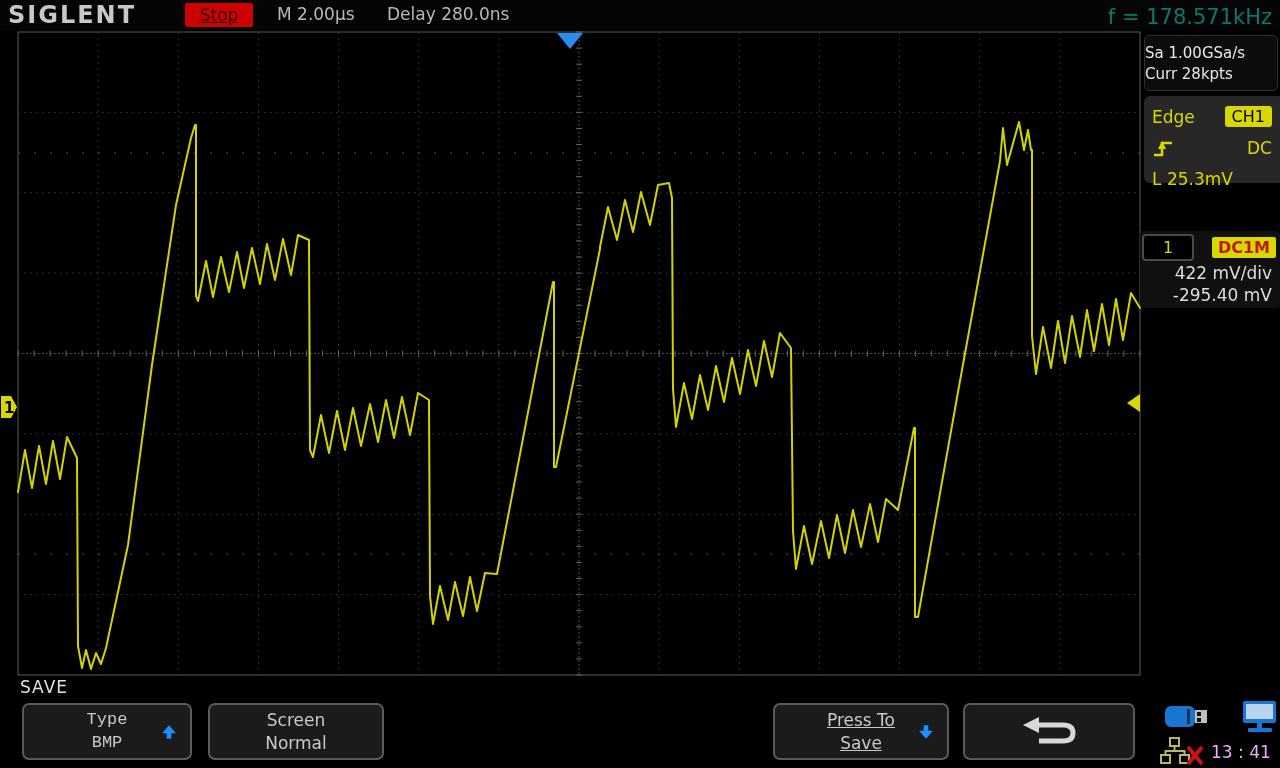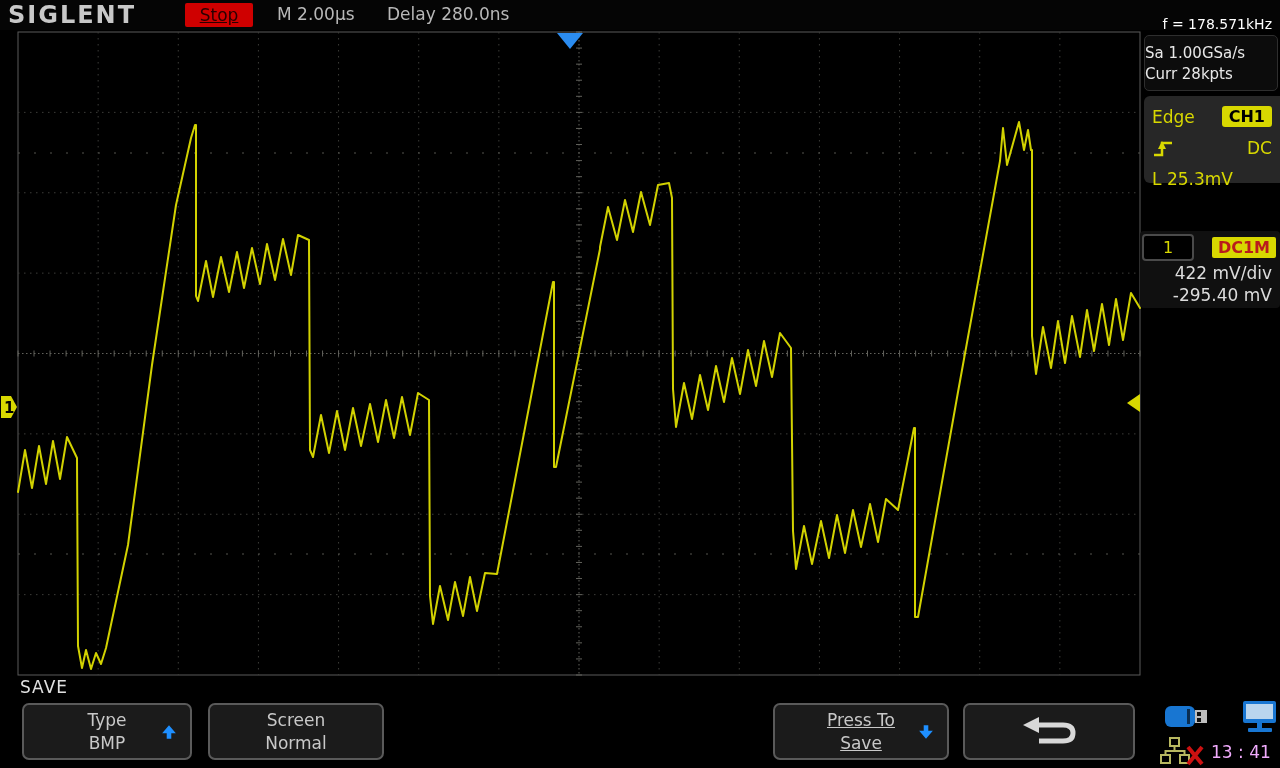--- a/index.html
+++ b/index.html
@@ -7,42 +7,42 @@
     width:1280px;height:768px;background:#000;overflow:hidden;position:relative;
     font-family:"DejaVu Sans","Liberation Sans",sans-serif;color:#c8c8c8;
   }
   
   .topbar{position:absolute;left:0;top:0;width:1280px;height:30px;background:#050505;}
   .logo{position:absolute;left:8px;top:1px;font-size:24px;font-weight:bold;letter-spacing:2px;color:#c8c8c8;}
   .runstate{position:absolute;left:185px;top:3px;width:68px;height:24px;background:#cf0000;border-radius:2px;
     color:#2a0000;font-size:17px;text-align:center;line-height:24px;text-decoration:underline;}
   .tb-timebase{position:absolute;left:277px;top:4px;font-size:17px;color:#b8b8b8;}
   .tb-delay{position:absolute;left:387px;top:4px;font-size:17px;color:#b8b8b8;}
-  .tb-freq{position:absolute;right:8px;top:16px;font-size:14px;color:#ffffff;}
+  .tb-freq{position:absolute;right:8px;top:5px;font-size:21px;color:#0f766e;}
   
   .acq-box{position:absolute;left:1144px;top:35px;width:132px;height:54px;background:#0c0c0c;
     border:1px solid #2e2e2e;border-radius:5px;color:#e8e8e8;font-size:15px;text-align:left;
     display:flex;flex-direction:column;justify-content:center;gap:3px;}
   .trig-box{position:absolute;left:1144px;top:96px;width:136px;height:87px;background:#272727;
     border-radius:6px 0 0 6px;color:#d8d800;font-size:17px;}
   .trig-row{display:flex;align-items:center;justify-content:space-between;padding:0 8px;margin-top:10px;}
-  .badge{background:#d8d800;color:#000;font-weight:bold;font-size:16px;padding:1px 7px;border-radius:3px;}
+  .badge{background:#d8d800;color:#000;font-weight:normal;font-size:16px;padding:1px 7px;border-radius:3px;}
   .ch-box{position:absolute;left:1140px;top:231px;width:140px;height:77px;background:#101010;border-radius:4px;}
   .ch-head{display:flex;align-items:center;padding:3px 4px 0 2px;}
   .ch-num{width:48px;height:23px;background:#000;border:2px solid #4a4a4a;border-radius:4px;
     color:#d8d800;font-size:16px;text-align:center;line-height:23px;}
   .ch-badge{margin-left:auto;background:#d8d800;color:#b91c1c;font-weight:bold;font-size:16px;padding:1px 6px;border-radius:2px;}
   .ch-line{color:#dcdcdc;font-size:17px;text-align:right;padding-right:8px;margin-top:2px;}
   
   .menu-title{position:absolute;left:20px;top:677px;font-size:17px;color:#e0e0e0;letter-spacing:1px;}
   .mbtn{position:absolute;top:703px;height:57px;background:#1b1b1b;border:2px solid #5a5a5a;border-radius:7px;
     color:#c8c8c8;font-size:17px;display:flex;flex-direction:column;align-items:center;justify-content:center;
     line-height:1.3;box-sizing:border-box;}
   .mbtn .arrow{position:absolute;right:13px;top:50%;transform:translateY(-50%);display:block;width:16px;height:16px;}
-  #btn-type{left:22px;width:170px;}
+  #btn-type{left:22px;width:170px;font-family:Liberation Mono, monospace;}
   #btn-screen{left:208px;width:176px;}
   #btn-press{left:773px;width:176px;text-decoration:underline;}
   #btn-back{left:963px;width:172px;}
   
   .status-icon{position:absolute;}
   #icon-usb{left:1163px;top:703px;}
   #icon-monitor{left:1242px;top:700px;}
   #icon-lan{left:1160px;top:737px;}
   .clock{position:absolute;left:1211px;top:742px;font-size:17px;color:#f0abfc;}
   svg{display:block;}

